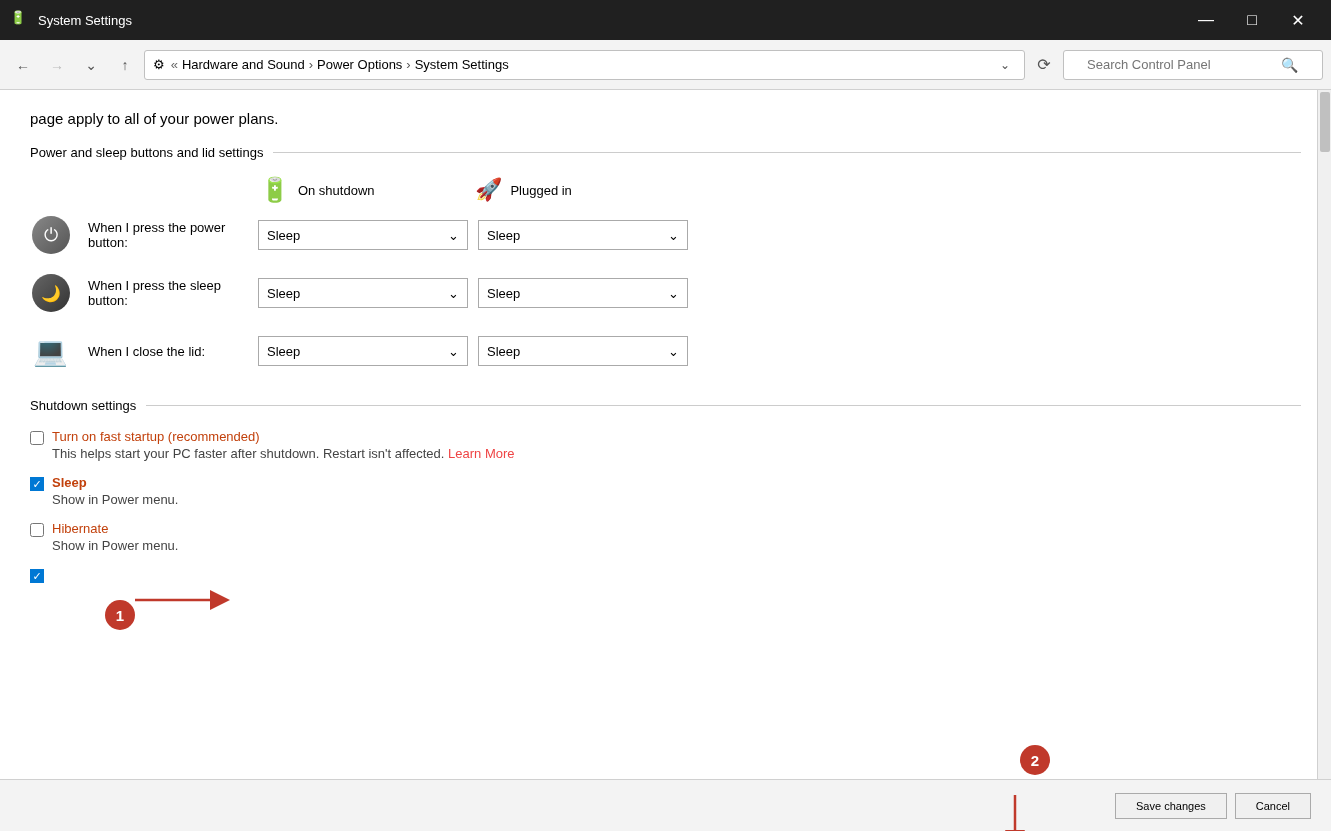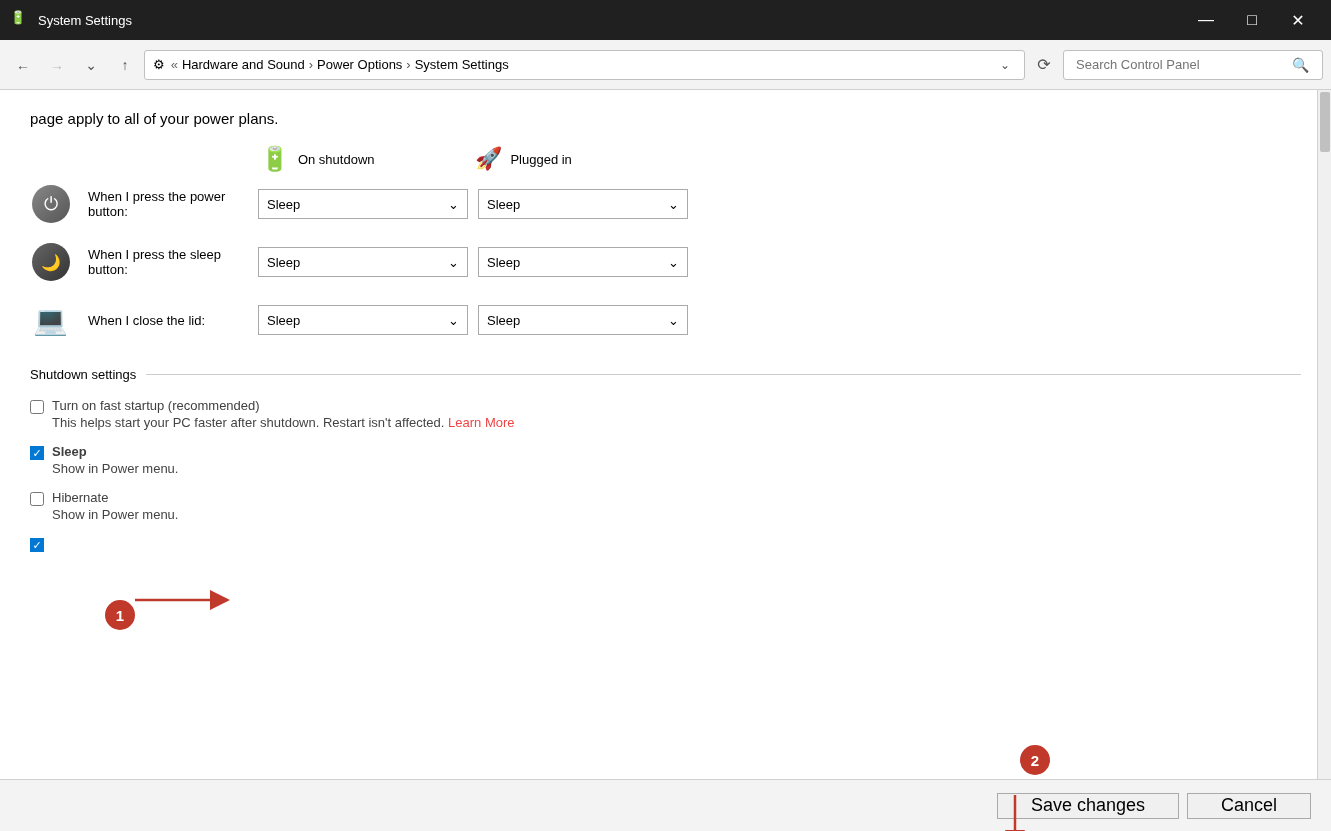--- a/index.html
+++ b/index.html
@@ -53,21 +53,21 @@
     }
     .path-separator { color: #555; margin: 0 4px; }
     .address-dropdown { background: none; border: none; cursor: pointer; color: #555; font-size: 12px; padding: 0 6px; }
     .address-refresh { width: 30px; height: 30px; background: none; border: none; cursor: pointer; color: #555; font-size: 16px; border-radius: 3px; display: flex; align-items: center; justify-content: center; }
     .search-box {
       width: 260px; height: 30px;
       border: 1px solid #c0c0c0;
       border-radius: 3px;
       display: flex; align-items: center;
       background: #fff;
-      padding: 0 12px;
+      padding: 0 23px;
     }
     .search-input {
       border: none; outline: none; flex: 1; font-size: 13px; color: #777; background: transparent;
     }
 
     
     .main-content {
       background: #fff;
       height: calc(831px - 40px - 50px);
       display: flex;
@@ -122,42 +122,42 @@
       justify-content: space-between;
       cursor: pointer;
       margin-right: 10px;
     }
 
     
     .shutdown-section { margin-top: 26px; }
     .checkbox-row { display: flex; align-items: flex-start; margin-bottom: 14px; }
     .checkbox-row input[type=checkbox] { width: 14px; height: 14px; margin-right: 8px; margin-top: 2px; cursor: pointer; }
     .checkbox-label-group { display: flex; flex-direction: column; }
-    .checkbox-title { font-size: 13px; font-weight: bold; color: #404040; }
+    .checkbox-title { font-size: 13px; font-weight: bold; color: #c2410c; }
     .checkbox-title.unchecked { font-weight: normal; }
     .checkbox-desc { font-size: 13px; color: #444; margin-top: 2px; }
     .learn-more { color: #ef4444; text-decoration: none; }
 
     
     .footer {
       border-top: 1px solid #d0d0d0;
       background: #f3f3f3;
       height: 52px;
       display: flex;
       align-items: center;
       justify-content: flex-end;
       padding: 0 20px;
       gap: 8px;
     }
     .footer-btn {
       height: 26px;
-      padding: 0 33px;
+      padding: 0 20px;
       border: 1px solid #aaa;
       background: #f0f0f0;
-      font-size: 18px;
+      font-size: 11px;
       cursor: pointer;
       display: flex; align-items: center; justify-content: center;
     }
 
     
     .scrollbar {
       position: absolute;
       right: 0; top: 0; bottom: 0;
       width: 14px;
       background: #f0f0f0;
@@ -241,20 +241,24 @@
     <input class="search-input" type="text" placeholder="Search Control Panel" style="">
     <span style="color:#666; font-size:14px;">🔍</span>
   </div>
 </div>
 
 <div class="main-content">
   <div class="content-area">
 
     <p class="top-text">page apply to all of your power plans.</p>
 
+    <div class="section-header">
+      <span class="section-title">Power and sleep buttons and lid settings</span>
+      <div class="section-line"></div>
+    </div>
 
     <div class="col-headers">
       <div class="col-header">
         <span style="font-size:24px;">🔋</span>
         <span>On shutdown</span>
       </div>
       <div class="col-header">
         <span style="font-size:22px;">🚀</span>
         <span>Plugged in</span>
       </div>

